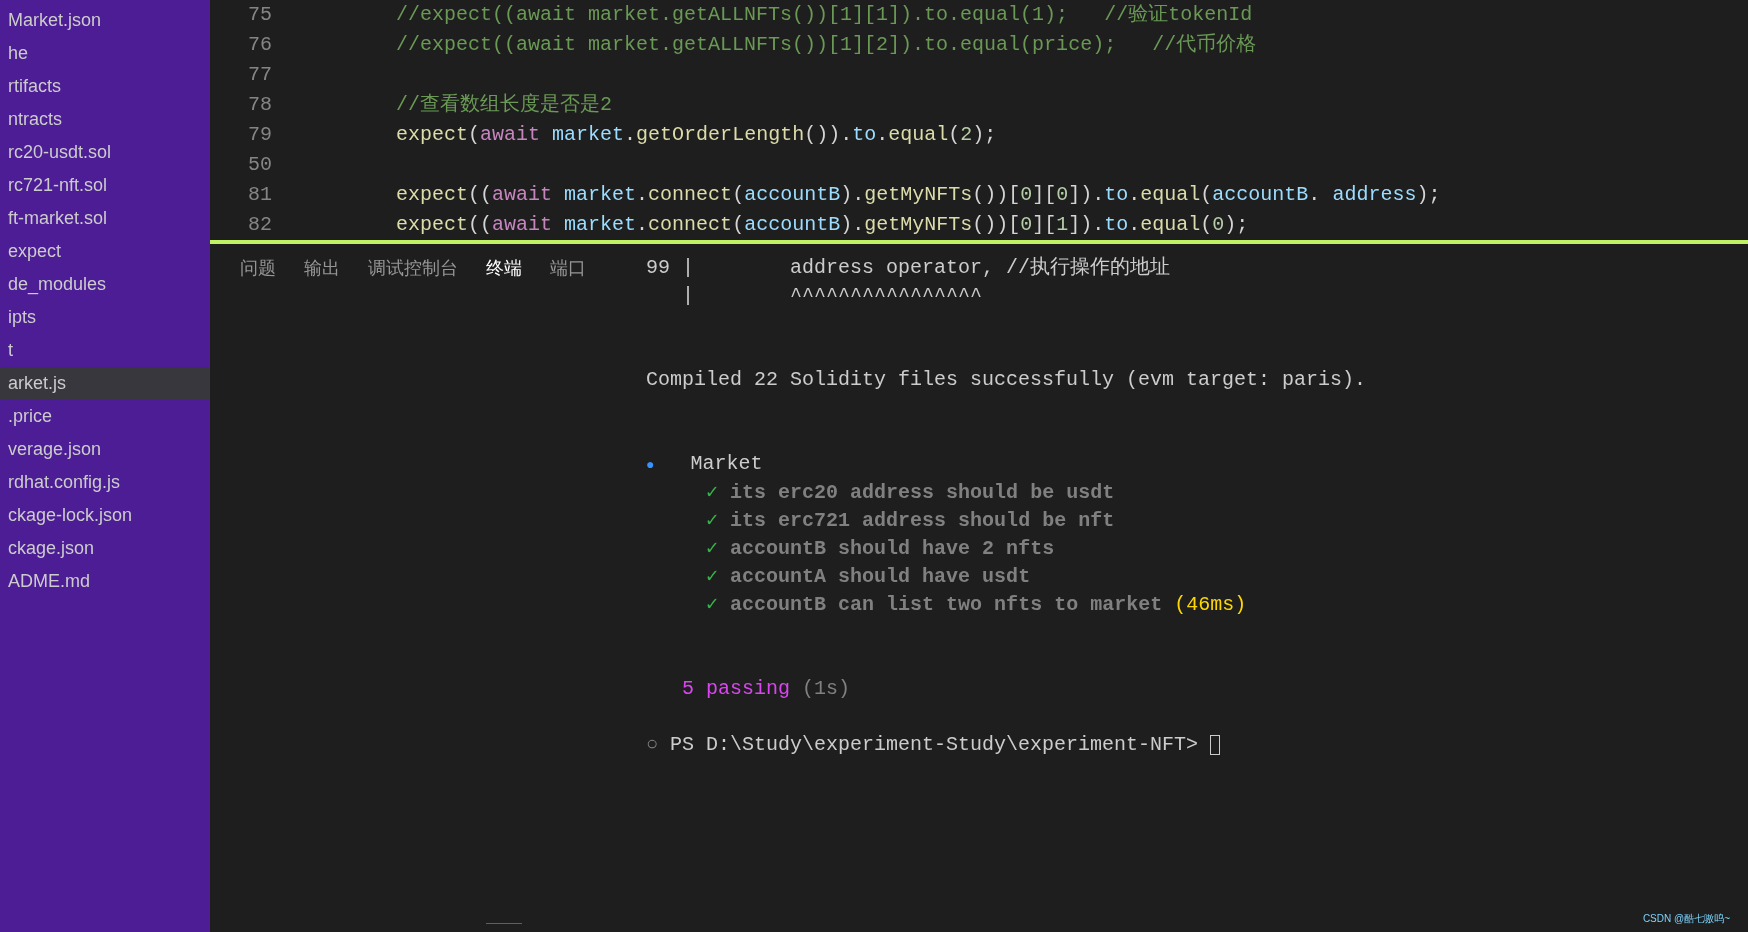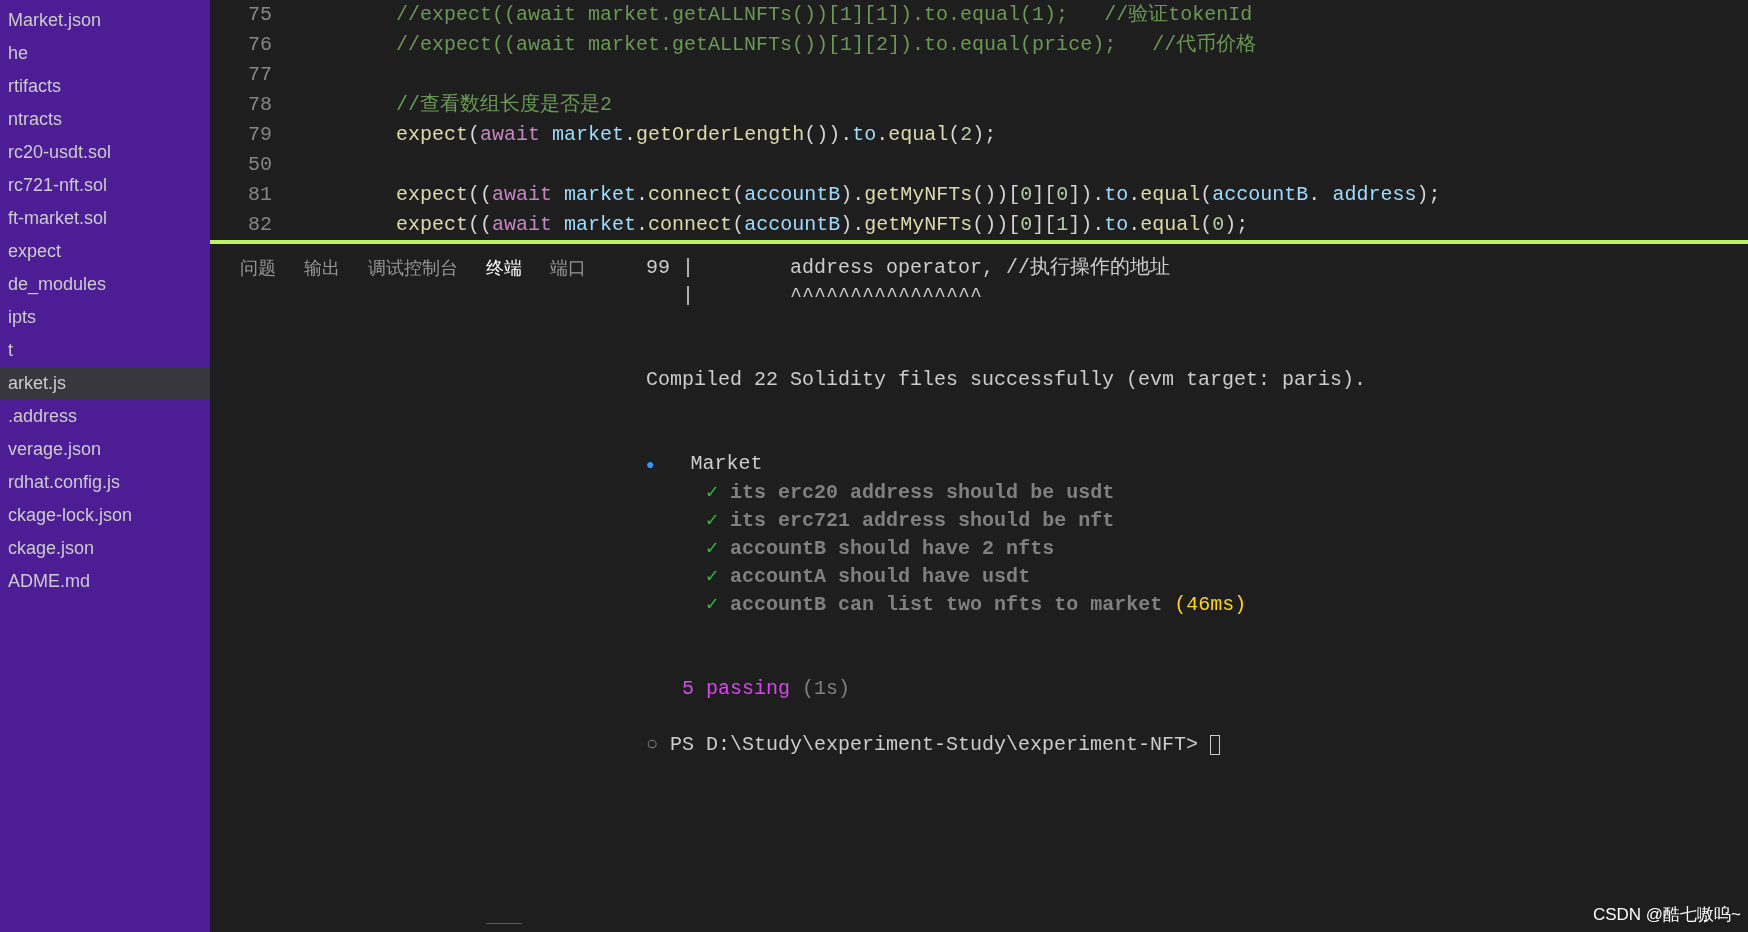--- a/index.html
+++ b/index.html
@@ -98,45 +98,45 @@
     .test-check { color: #39b54a; }
     .test-name { color: #808080; font-weight: bold; }
     .test-time { color: #ffd700; }
     .passing-count { color: #d946ef; }
     .passing-time { color: #808080; }
     .bullet { color: #3794ff; font-size: 14px; }
     .prompt-circle { color: #888; }
     .cursor-box { display: inline-block; width: 10px; height: 20px; border: 1px solid #cccccc; vertical-align: middle; }
     .watermark {
       position: fixed;
-      right: 7px;
+      right: 18px;
       bottom: 6px;
-      color: #ffffff;
+      color: #7dd3fc;
       font-family: sans-serif;
-      font-size: 17px;
+      font-size: 10px;
     }
   </style>
 </head>
 <body>
 
 <div class="main-layout">
   <div class="sidebar" id="sidebar">
       <div class="sidebar-item">Market.json</div>
       <div class="sidebar-item">he</div>
       <div class="sidebar-item">rtifacts</div>
       <div class="sidebar-item">ntracts</div>
       <div class="sidebar-item">rc20-usdt.sol</div>
       <div class="sidebar-item">rc721-nft.sol</div>
       <div class="sidebar-item">ft-market.sol</div>
       <div class="sidebar-item">expect</div>
       <div class="sidebar-item">de_modules</div>
       <div class="sidebar-item">ipts</div>
       <div class="sidebar-item">t</div>
       <div class="sidebar-item active">arket.js</div>
-      <div class="sidebar-item">.address</div>
+      <div class="sidebar-item">.price</div>
       <div class="sidebar-item">verage.json</div>
       <div class="sidebar-item">rdhat.config.js</div>
       <div class="sidebar-item">ckage-lock.json</div>
       <div class="sidebar-item">ckage.json</div>
       <div class="sidebar-item">ADME.md</div>
     </div>
   <div class="content-area">
     <div class="editor-area">
       <div class="gutter" id="gutter">
           <div class="code-line">75</div>

